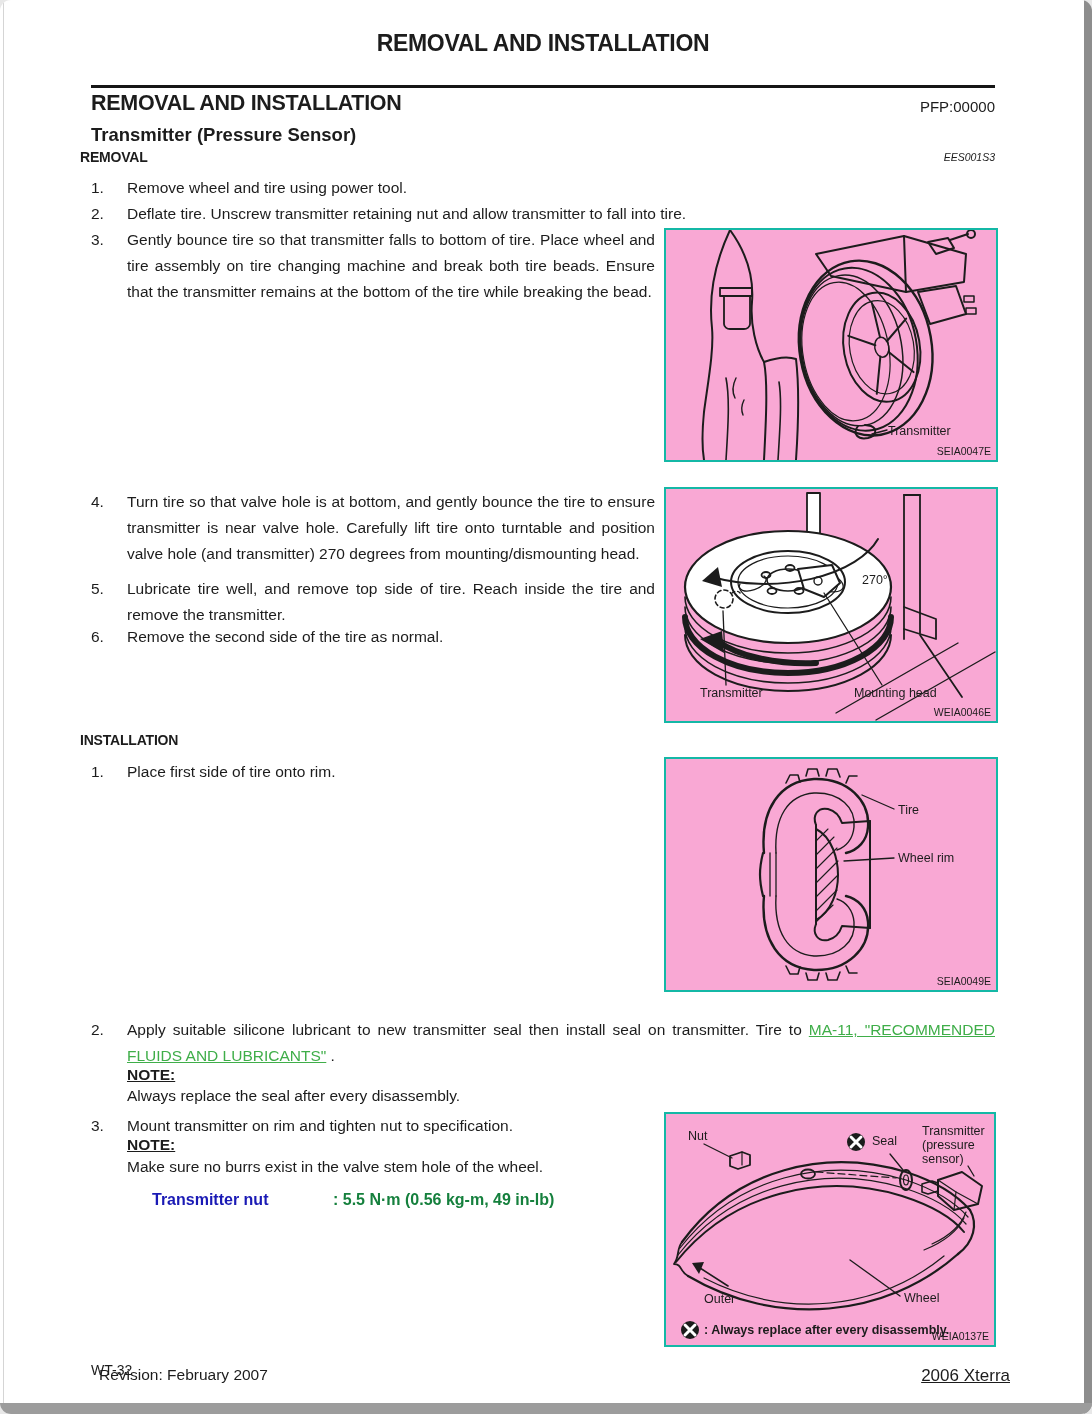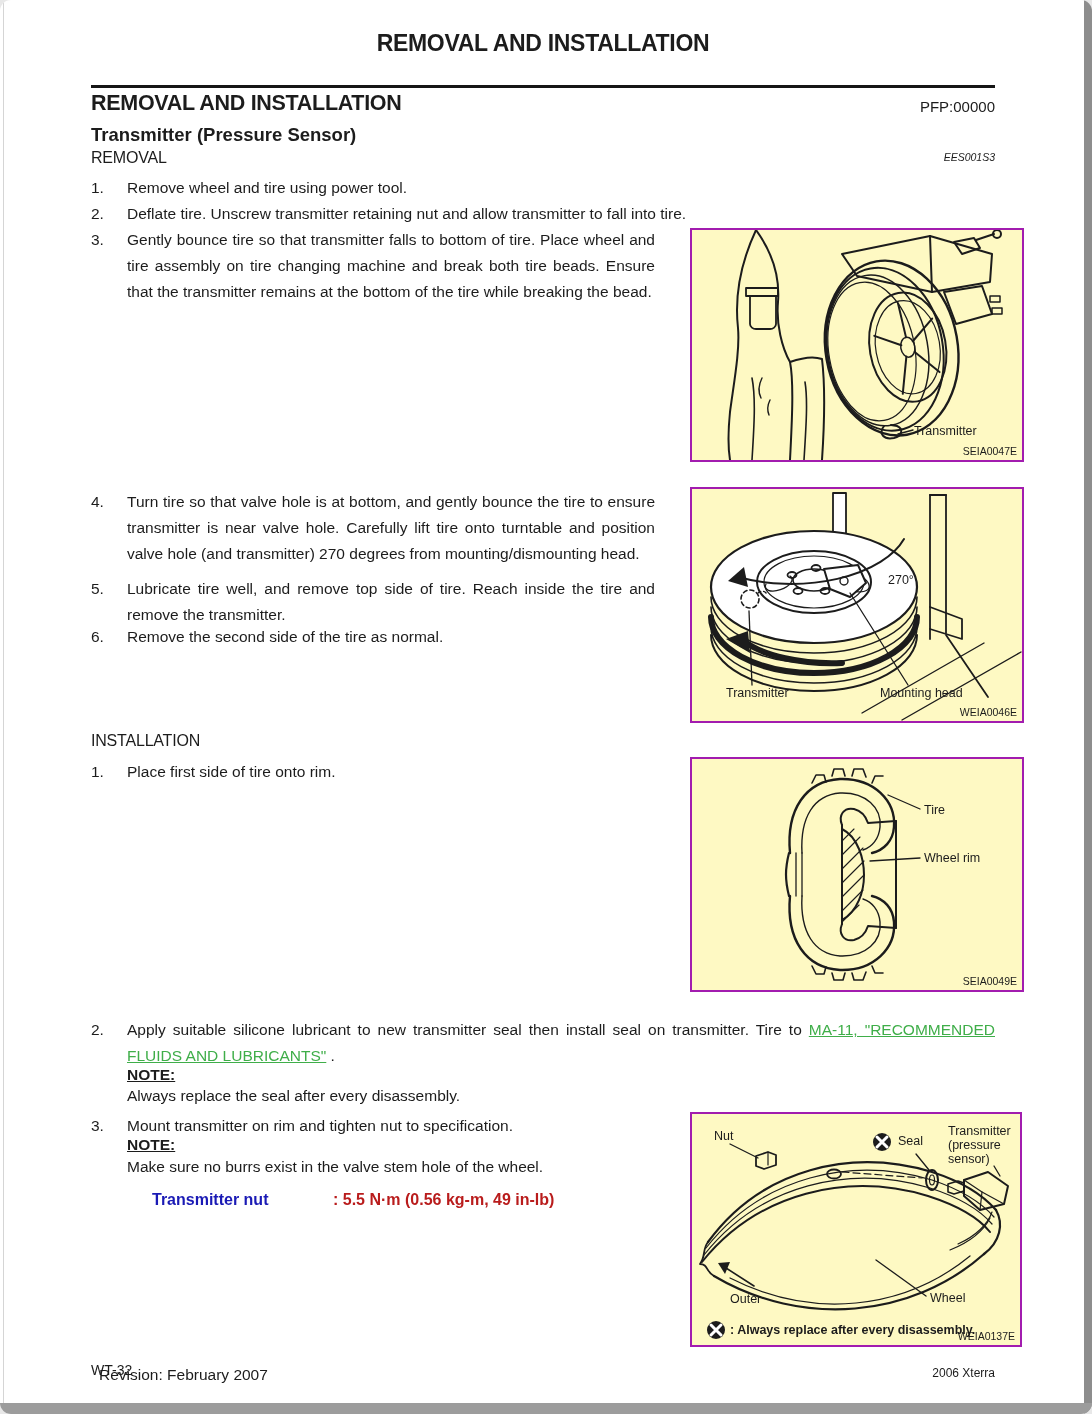--- a/index.html
+++ b/index.html
@@ -11,45 +11,45 @@
   .edge-right{position:absolute;right:0;top:0;width:8px;height:100%;background:#8d8d8d;}
   .edge-bottom{position:absolute;left:0;bottom:0;width:100%;height:11px;background:#9c9c9c;}
 
   .doc-title{position:absolute;left:91px;top:30px;width:904px;text-align:center;
     font-size:23px;font-weight:bold;letter-spacing:-0.3px;}
   .rule{position:absolute;left:91px;top:85px;width:904px;height:3px;background:#161616;}
   .sec-title{position:absolute;left:91px;top:91px;font-size:21.5px;font-weight:bold;letter-spacing:-0.3px;}
   .pfp{position:absolute;right:97px;top:98px;font-size:15px;}
   .sub-title{position:absolute;left:91px;top:124px;font-size:18.5px;font-weight:bold;}
   .ref-code{position:absolute;right:97px;top:138px;font-size:10.5px;font-style:italic;margin-top:13px;}
-  .h-sub{position:absolute;left:91px;font-size:16px;font-weight:normal;letter-spacing:-0.2px;}
+  .h-sub{position:absolute;left:80px;font-size:14px;font-weight:bold;letter-spacing:-0.2px;}
 
   .step{position:absolute;left:91px;display:flex;font-size:15.5px;line-height:26px;}
   .step .num{width:36px;flex:none;}
   .w-narrow{width:528px;text-align:justify;}
   .w-wide{width:868px;text-align:justify;}
   .note-label{position:absolute;left:127px;font-size:15.5px;font-weight:bold;text-decoration:underline;}
   .note-text{position:absolute;left:127px;font-size:15.5px;}
   a.green-link{color:#3fae49;text-decoration:underline;cursor:pointer;}
   .spec-name{position:absolute;left:152px;top:1191px;font-size:16px;font-weight:bold;color:#1a1ab5;}
-  .spec-val{position:absolute;left:333px;top:1191px;font-size:16px;font-weight:bold;color:#b91c1c;}
-
-  .fig{position:absolute;border:2px solid #a21caf;background:#fef9c3;margin-left:26px;}
+  .spec-val{position:absolute;left:333px;top:1191px;font-size:16px;font-weight:bold;color:#15803d;}
+
+  .fig{position:absolute;border:2px solid #14b8a6;background:#f9a8d4;}
   #fig1{left:664px;top:228px;width:330px;height:230px;}
   #fig2{left:664px;top:487px;width:330px;height:232px;}
   #fig3{left:664px;top:757px;width:330px;height:231px;}
   #fig4{left:664px;top:1112px;width:328px;height:231px;}
   .fig svg{position:absolute;left:0;top:0;}
   .fig-label{position:absolute;font-size:12.5px;line-height:14px;white-space:pre-line;}
   .fig-code{position:absolute;right:5px;bottom:3px;font-size:10.5px;}
   .bold-note{font-weight:bold;}
 
   .foot-rev{position:absolute;left:99px;top:1366px;font-size:15.5px;}
   .foot-page{position:absolute;left:91px;top:1362px;width:904px;text-align:left;font-size:14px;font-weight:normal;}
-  .foot-model{position:absolute;right:97px;top:1366px;font-size:12px;}
+  .foot-model{position:absolute;right:82px;top:1366px;font-size:17px;text-decoration:underline;}
 </style>
 </head>
 <body>
 
 <div class="page">
   <div class="edge-left"></div>
 
   <div class="doc-title">REMOVAL AND INSTALLATION</div>
   <div class="rule"></div>
   <div class="sec-title">REMOVAL AND INSTALLATION</div>

